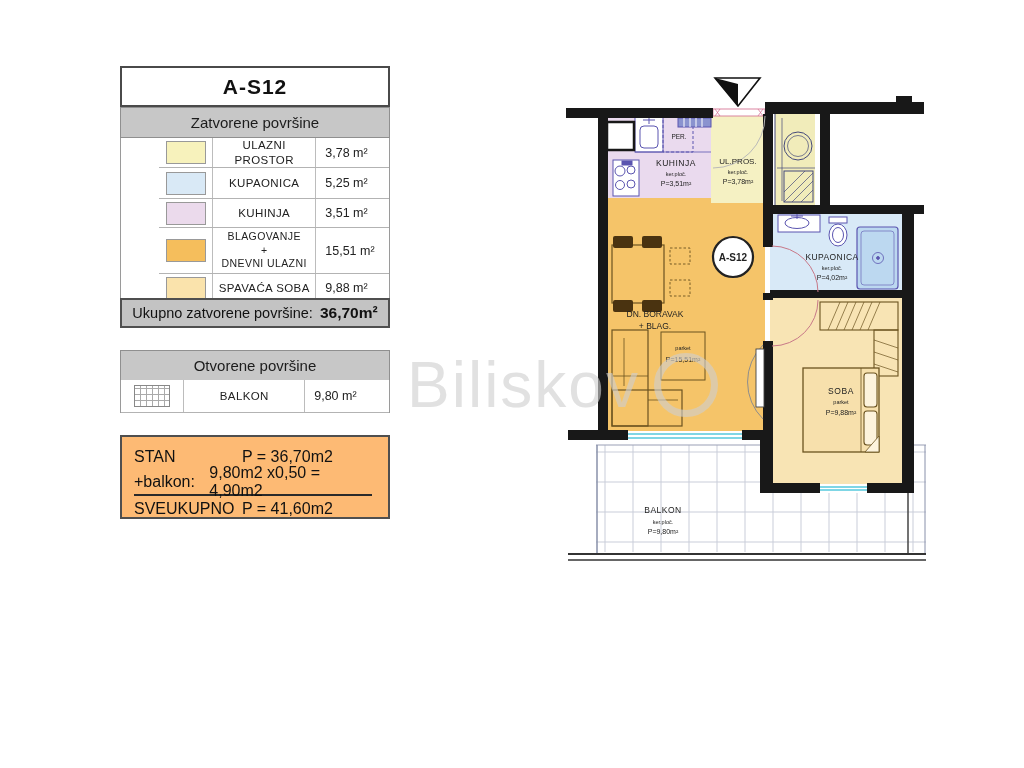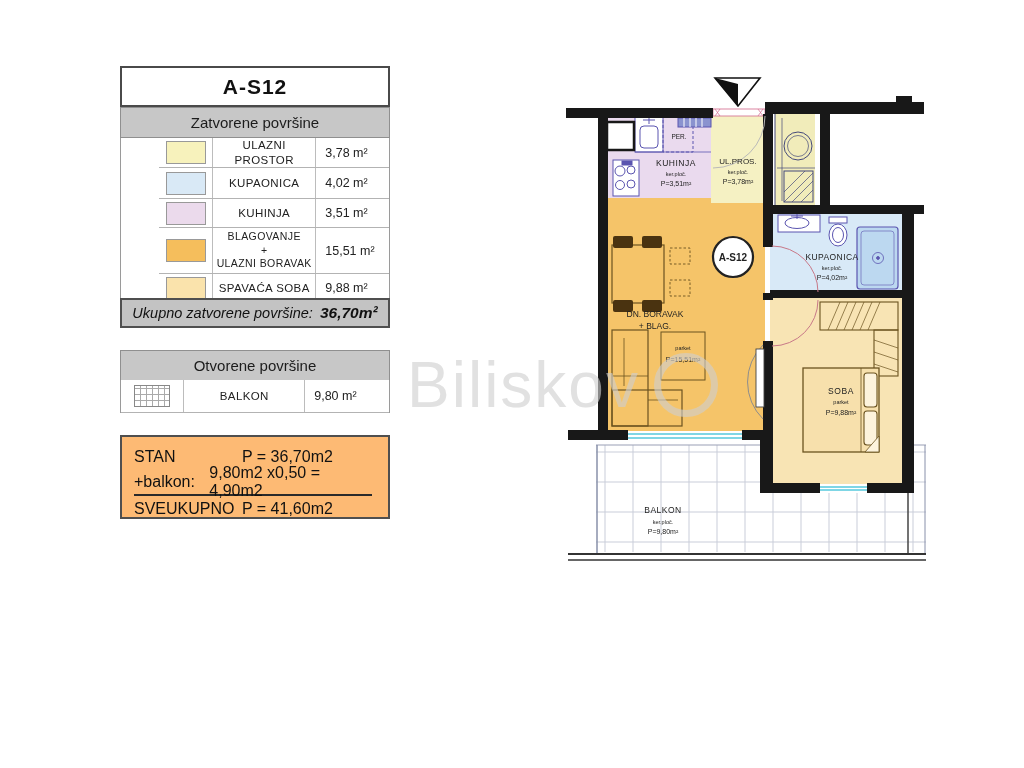--- a/index.html
+++ b/index.html
@@ -19,21 +19,21 @@
   .legend-row{display:flex;border-bottom:1px solid #b3b3b3;background:#fff;}
   .cell-swatch{width:65px;display:flex;align-items:center;justify-content:center;border-right:1px solid #bcbcbc;}
   .cell-label{width:125px;display:flex;flex-direction:column;align-items:center;justify-content:center;
     border-right:1px solid #bcbcbc;font-size:11.5px;color:#222;letter-spacing:.4px;text-align:center;line-height:1.3;}
   .cell-value{width:78px;display:flex;align-items:center;font-size:12.5px;color:#222;padding-left:9px;}
   .swatch{width:38px;height:21px;border:1px solid #999;}
   .swatch-grid{width:34px;height:20px;border:1px solid #888;background-color:#fff;
     background-image:repeating-linear-gradient(0deg,transparent 0 5px,#aaa 5px 6px),
                      repeating-linear-gradient(90deg,transparent 0 5px,#aaa 5px 6px);}
   #closed-total{left:120px;top:298px;width:270px;height:30px;background:#c3c3c3;border:2px solid #4f4f4f;
-    display:flex;align-items:center;justify-content:center;gap:7px;font-size:14.5px;color:#111;font-style:italic;}
+    display:flex;align-items:center;justify-content:center;gap:7px;font-size:14.5px;color:#111;}
   #closed-total b{font-size:15.5px;}
   #summary-box{left:120px;top:435px;width:270px;height:84px;border:2px solid #4f4f4f;background:#fdba74;
     padding:7px 12px 0 12px;font-size:16px;color:#111;}
   .sum-line{display:flex;height:25px;align-items:center;}
   .sum-label{width:108px;}
   #sum-line2{border-bottom:2px solid #2a2a2a;width:238px;}
   #sum-line2 .sum-label{width:78px;}
 
   
   #watermark{left:383px;top:348px;display:flex;align-items:center;gap:14px;z-index:30;
@@ -63,39 +63,39 @@
         </div>
       <div class="cell-value">3,78 m²</div>
     </div>
     <div class="legend-row" style="height:30px;">
       <div class="cell-swatch">
           <div class="swatch" style="background-color: rgb(217, 233, 246);"></div>
         </div>
       <div class="cell-label">
           <span>KUPAONICA</span>
         </div>
-      <div class="cell-value">4,02 m²</div>
+      <div class="cell-value">5,25 m²</div>
     </div>
     <div class="legend-row" style="height:28px;">
       <div class="cell-swatch">
           <div class="swatch" style="background-color: rgb(235, 218, 236);"></div>
         </div>
       <div class="cell-label">
           <span>KUHINJA</span>
         </div>
       <div class="cell-value">3,51 m²</div>
     </div>
     <div class="legend-row" style="height:45px;">
       <div class="cell-swatch">
           <div class="swatch" style="background-color: rgb(245, 190, 92);"></div>
         </div>
       <div class="cell-label" style="font-size:10.5px;">
         <span>BLAGOVANJE</span>
         <span>+</span>
-        <span>ULAZNI BORAVAK</span>
+        <span>DNEVNI ULAZNI</span>
       </div>
       <div class="cell-value">15,51 m²</div>
     </div>
     <div class="legend-row" style="height:28px;">
       <div class="cell-swatch">
           <div class="swatch" style="background-color: rgb(250, 227, 172);"></div>
         </div>
       <div class="cell-label">
           <span>SPAVAĆA SOBA</span>
         </div>

